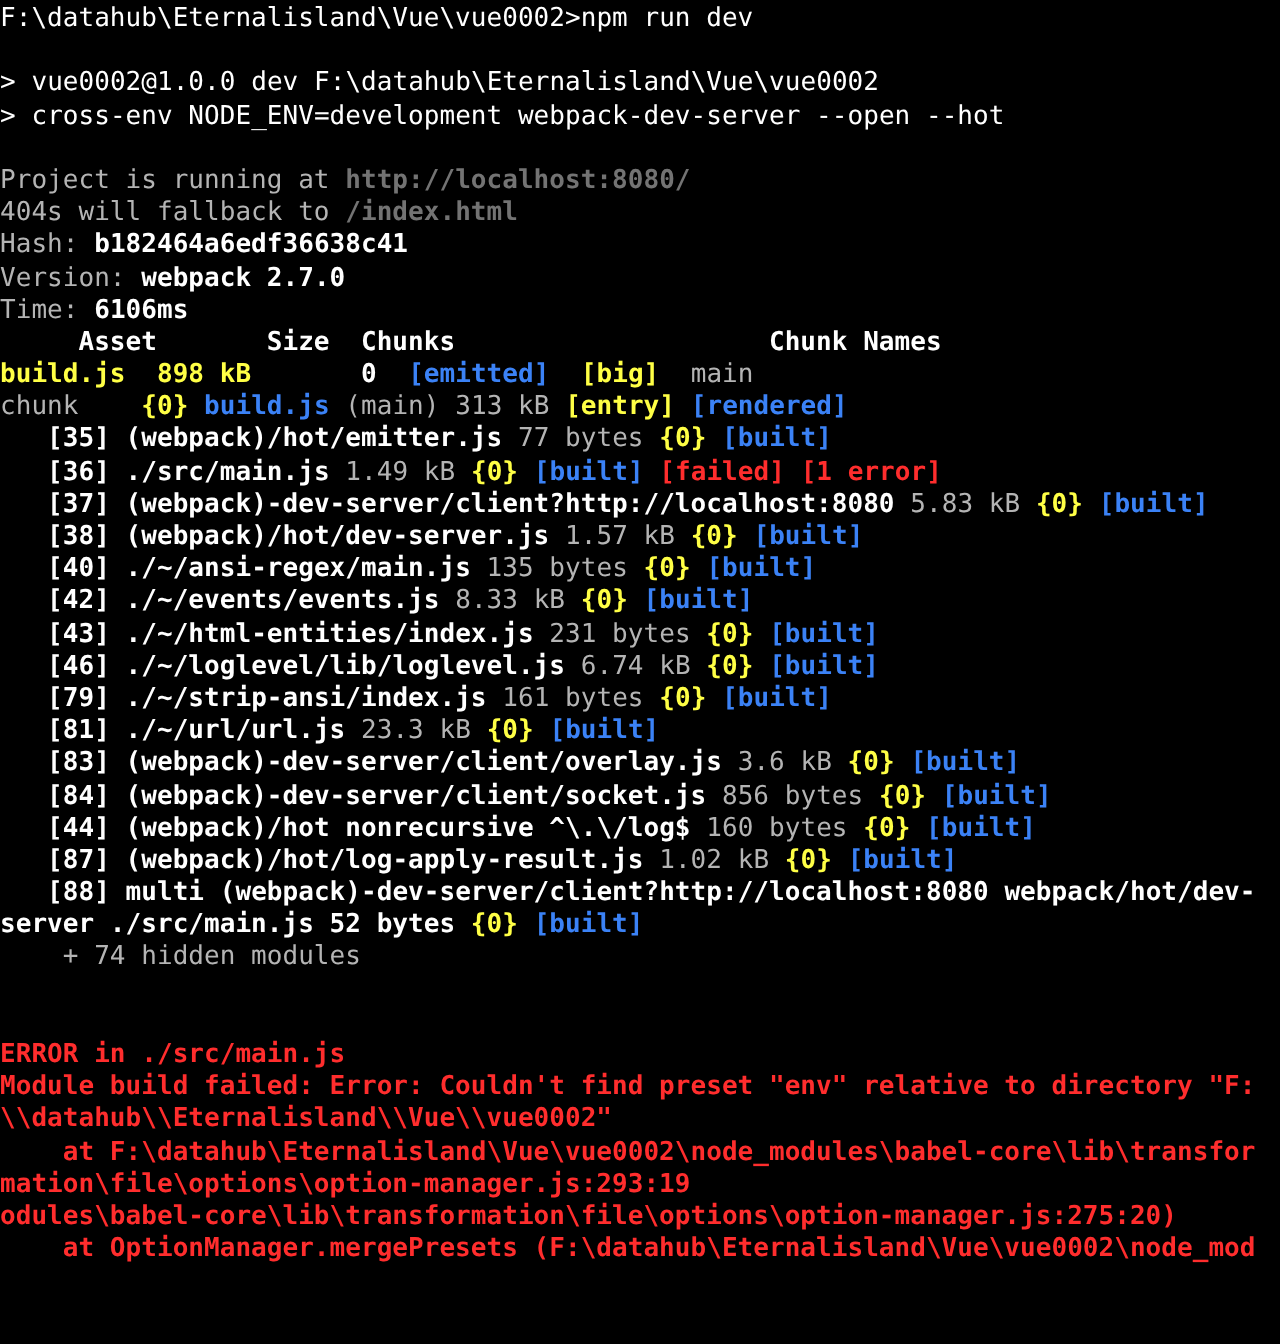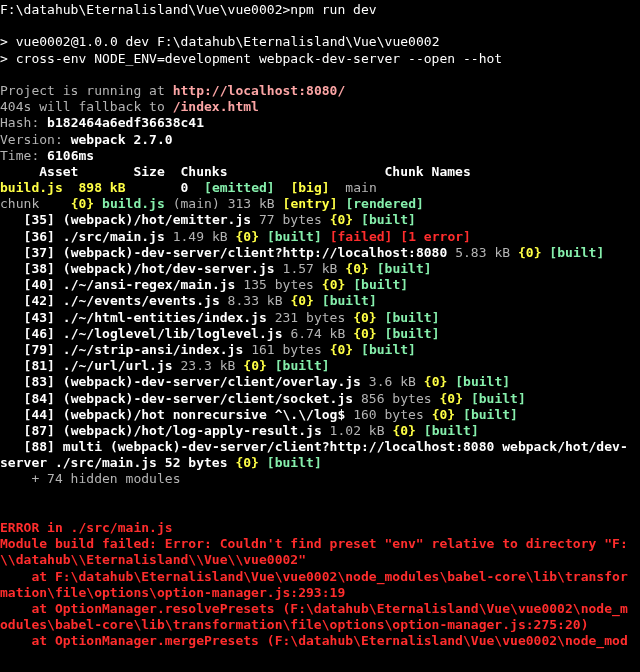--- a/index.html
+++ b/index.html
@@ -32,24 +32,24 @@
     white-space: pre;
     font-size: 13px;
     line-height: 16.2px;
     color: #c0c0c0;
     letter-spacing: 0.02px;
   }
   .line.blank {
     height: 16.2px;
   }
   .c-white   { color: #ffffff; }
-  .c-greenb  { color: #86efac; }
+  .c-greenb  { color: #3b82f6; }
   .c-yellowb { color: #ffff45; }
   .c-redb    { color: #ff2d2d; }
-  .c-blue    { color: #fca5a5; }
+  .c-blue    { color: #737373; }
   .c-dim     { color: #b4b4b4; text-align: right; }
   .bold { font-weight: bold; }
 </style>
 </head>
 <body>
 
 <div id="terminal">
   <div id="screen">
 
     <div class="line"><span class="c-white">F:\datahub\Eternalisland\Vue\vue0002</span><span class="c-white">&gt;</span><span class="c-white">npm run dev</span></div>
@@ -105,19 +105,18 @@
     <div class="line blank"> </div>
     <div class="line blank"> </div>
 
     <div class="line"><span class="c-redb bold">ERROR in ./src/main.js</span></div>
 
     <div id="error-lines">
         <div class="line"><span class="c-redb bold">Module build failed: Error: Couldn't find preset "env" relative to directory "F:</span></div>
         <div class="line"><span class="c-redb bold">\\datahub\\Eternalisland\\Vue\\vue0002"</span></div>
         <div class="line"><span class="c-redb bold">    at F:\datahub\Eternalisland\Vue\vue0002\node_modules\babel-core\lib\transfor</span></div>
         <div class="line"><span class="c-redb bold">mation\file\options\option-manager.js:293:19</span></div>
-        <div class="line"><span class="c-redb bold">    at OptionManager.resolvePresets (F:\datahub\Eternalisland\Vue\vue0002\node_m</span></div>
         <div class="line"><span class="c-redb bold">odules\babel-core\lib\transformation\file\options\option-manager.js:275:20)</span></div>
         <div class="line"><span class="c-redb bold">    at OptionManager.mergePresets (F:\datahub\Eternalisland\Vue\vue0002\node_mod</span></div>
       </div>
 
   </div>
 </div>
 
 </body></html>

